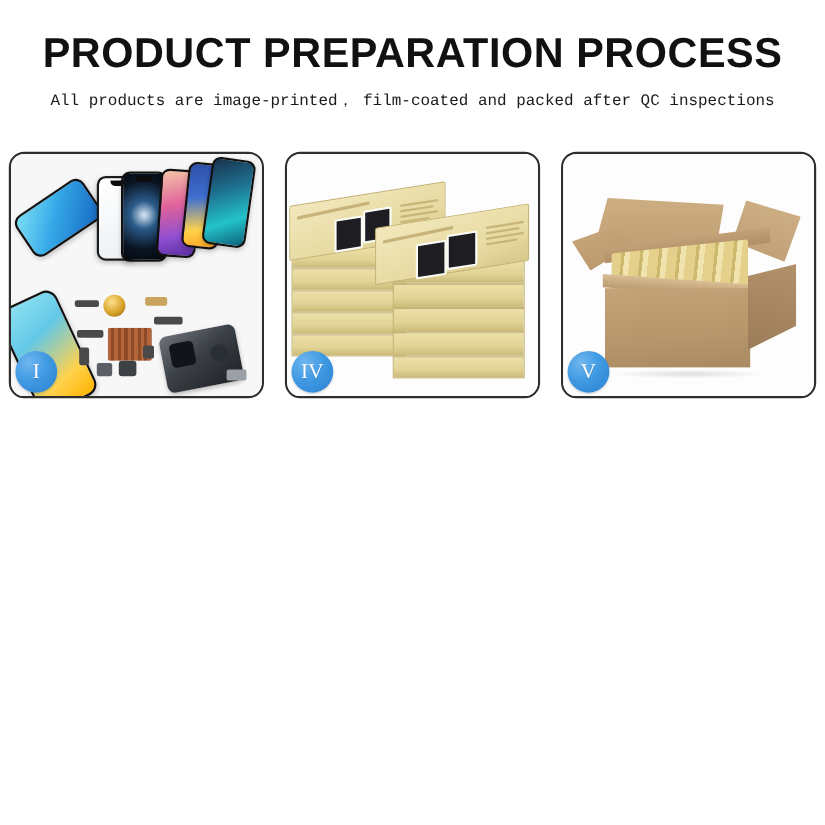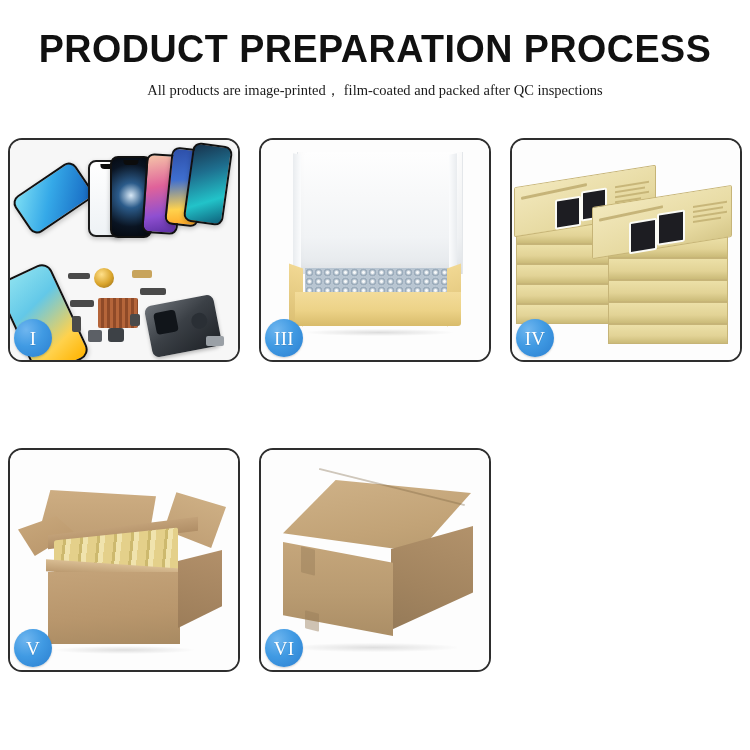--- a/index.html
+++ b/index.html
@@ -26,21 +26,21 @@
     font-size: 38px;
     font-weight: bold;
     letter-spacing: 0.5px;
     color: #111111;
     line-height: 1.05;
     margin: 0;
     white-space: nowrap;
     transform: scaleX(0.99);
   }
   .page-subtitle {
-    font-family: Liberation Serif, serif;
+    font-family: Liberation Mono, monospace;
     font-size: 14.5px;
     font-weight: normal;
     color: #1a1a1a;
     margin: 11px 0 0 0;
     white-space: nowrap;
   }
 
   
   .grid {
     position: absolute;
@@ -357,35 +357,20 @@
       <div class="part" style="left:130px; top:148px; width:26px; height:7px;"></div>
       <div class="part-back"></div>
       <div class="part" style="left:196px; top:196px; width:18px; height:10px; background:#9aa0a6;"></div>
     </div>
     <div class="badge">
       <span>I</span>
     </div>
   </div>
 
 
-  <div class="card">
-    <div class="card-inner p3">
-      <div class="fb-lid"></div>
-      <div class="fb-lidl"></div>
-      <div class="fb-lidr"></div>
-      <div class="fb-bubble"></div>
-      <div class="fb-sideL"></div>
-      <div class="fb-sideR"></div>
-      <div class="fb-front"></div>
-      <div class="fb-shadow"></div>
-    </div>
-    <div class="badge">
-      <span>III</span>
-    </div>
-  </div>
 
   <div class="card">
     <div class="card-inner p4">
       <div class="stack">
 
         <div class="sbox" style="left:4px;  top:84px;  width:104px; height:20px;"></div>
         <div class="sbox" style="left:4px;  top:104px; width:104px; height:20px;"></div>
         <div class="sbox" style="left:4px;  top:124px; width:104px; height:20px;"></div>
         <div class="sbox" style="left:4px;  top:144px; width:104px; height:20px;"></div>
         <div class="sbox" style="left:4px;  top:164px; width:104px; height:20px;"></div>
@@ -434,28 +419,14 @@
       <div class="ct-rimFront"></div>
       <div class="ct-front"></div>
       <div class="ct-side"></div>
       <div class="ct-shadow"></div>
     </div>
     <div class="badge">
       <span>V</span>
     </div>
   </div>
 
-  <div class="card">
-    <div class="card-inner p6">
-      <div class="sc-top"></div>
-      <div class="sc-right"></div>
-      <div class="sc-front"></div>
-      <div class="sc-seam" style="left:56px; top:36px; width:150px; height:1.5px; transform:rotate(14deg);"></div>
-      <div class="sc-tape" style="left:40px; top:98px; width:14px; height:26px; transform:skewY(14deg);"></div>
-      <div class="sc-tape" style="left:44px; top:162px; width:14px; height:18px; transform:skewY(14deg);"></div>
-      <div class="sc-shadow"></div>
-    </div>
-    <div class="badge">
-      <span>VI</span>
-    </div>
-  </div>
 
 </div>
 
 </body></html>

